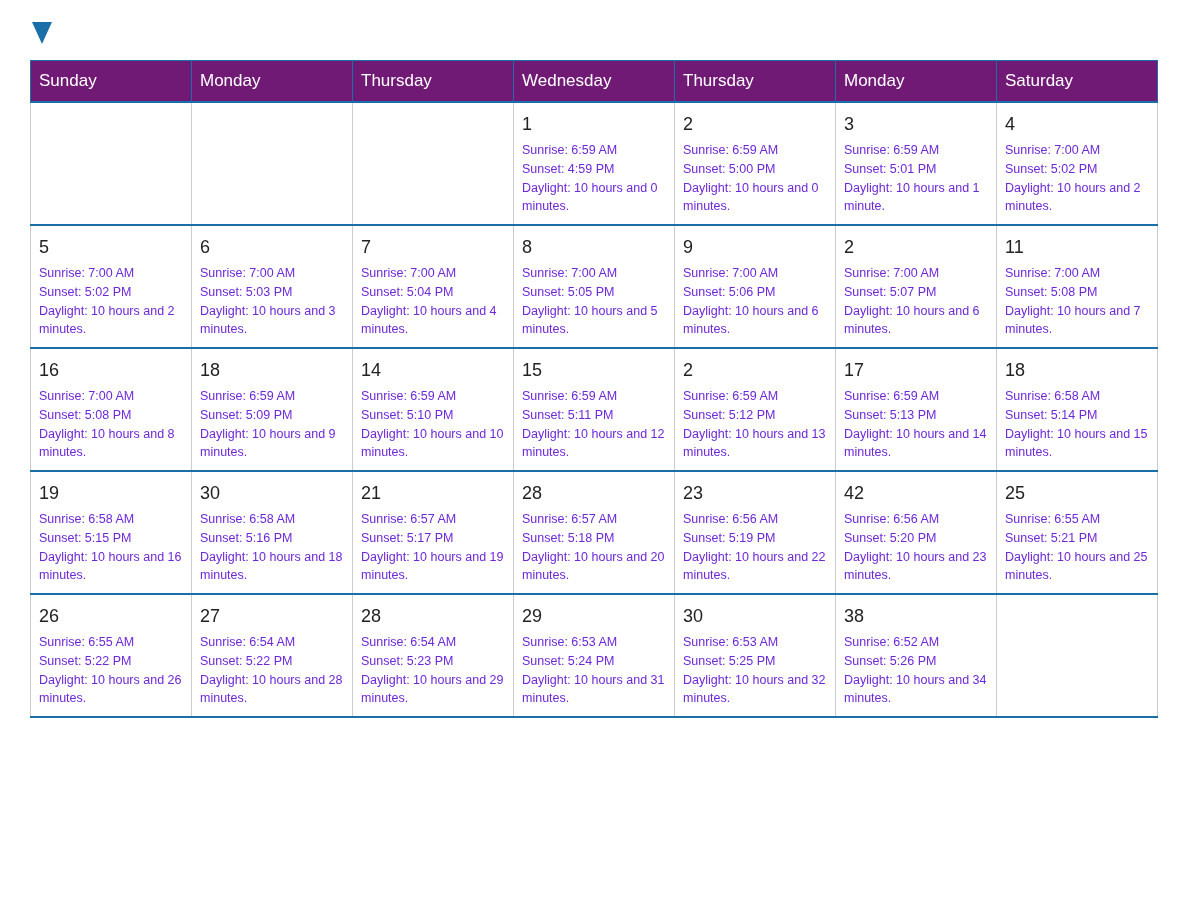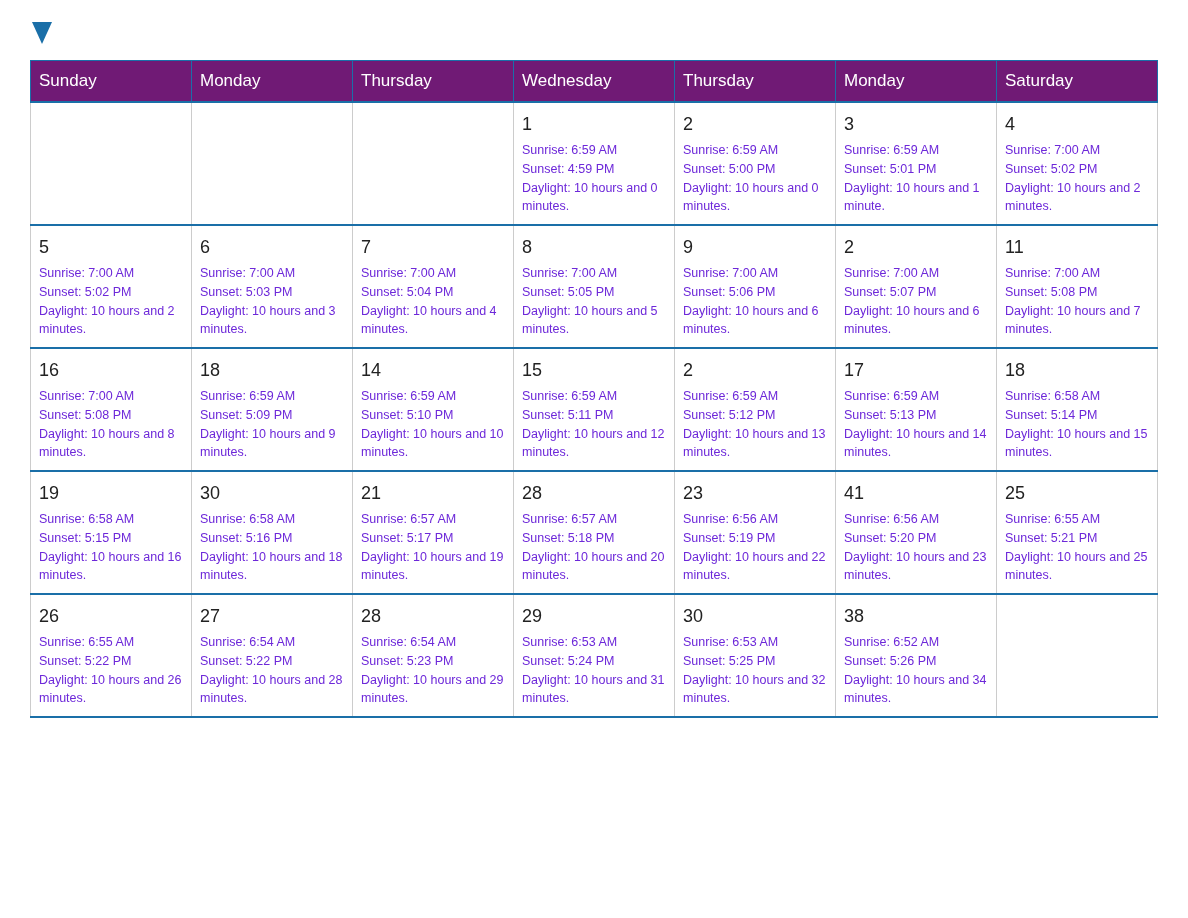--- a/index.html
+++ b/index.html
@@ -217,21 +217,21 @@
         </td>
         <td>
           <span class="day-number">28</span>
           <div class="day-info">Sunrise: 6:57 AM<br>Sunset: 5:18 PM<br>Daylight: 10 hours and 20 minutes.</div>
         </td>
         <td>
           <span class="day-number">23</span>
           <div class="day-info">Sunrise: 6:56 AM<br>Sunset: 5:19 PM<br>Daylight: 10 hours and 22 minutes.</div>
         </td>
         <td>
-          <span class="day-number">41</span>
+          <span class="day-number">42</span>
           <div class="day-info">Sunrise: 6:56 AM<br>Sunset: 5:20 PM<br>Daylight: 10 hours and 23 minutes.</div>
         </td>
         <td>
           <span class="day-number">25</span>
           <div class="day-info">Sunrise: 6:55 AM<br>Sunset: 5:21 PM<br>Daylight: 10 hours and 25 minutes.</div>
         </td>
       </tr>
       <tr>
         <td>
           <span class="day-number">26</span>

